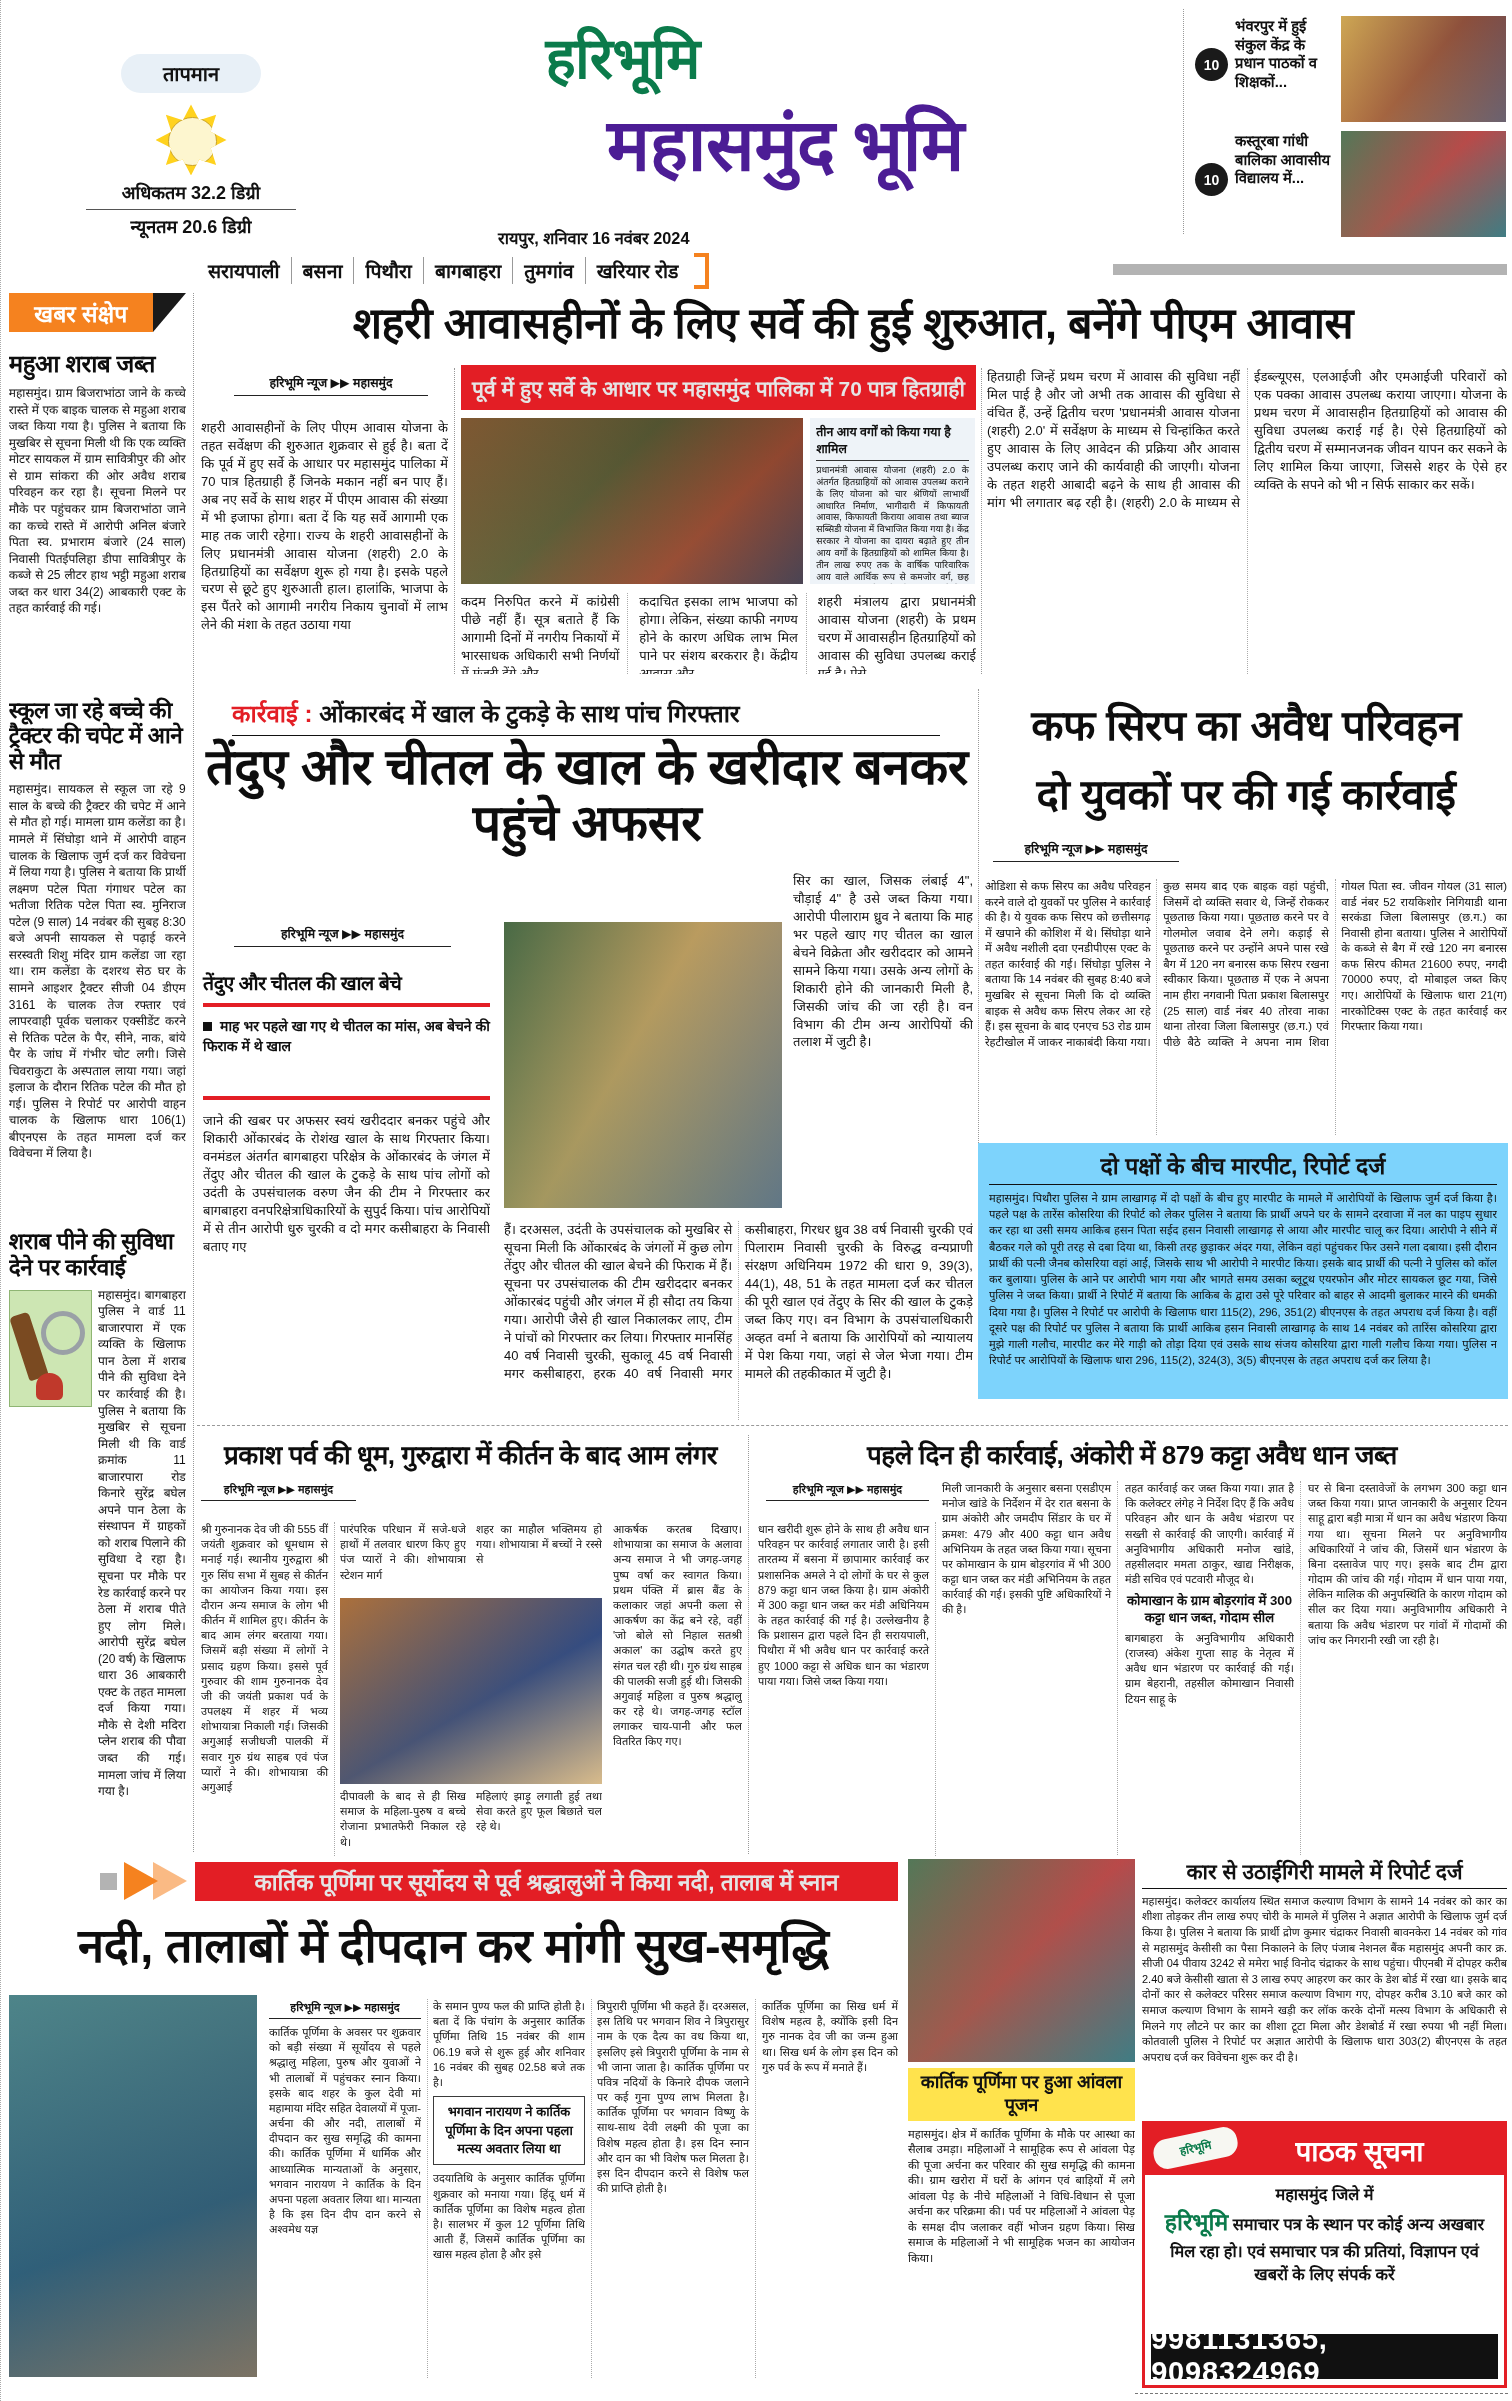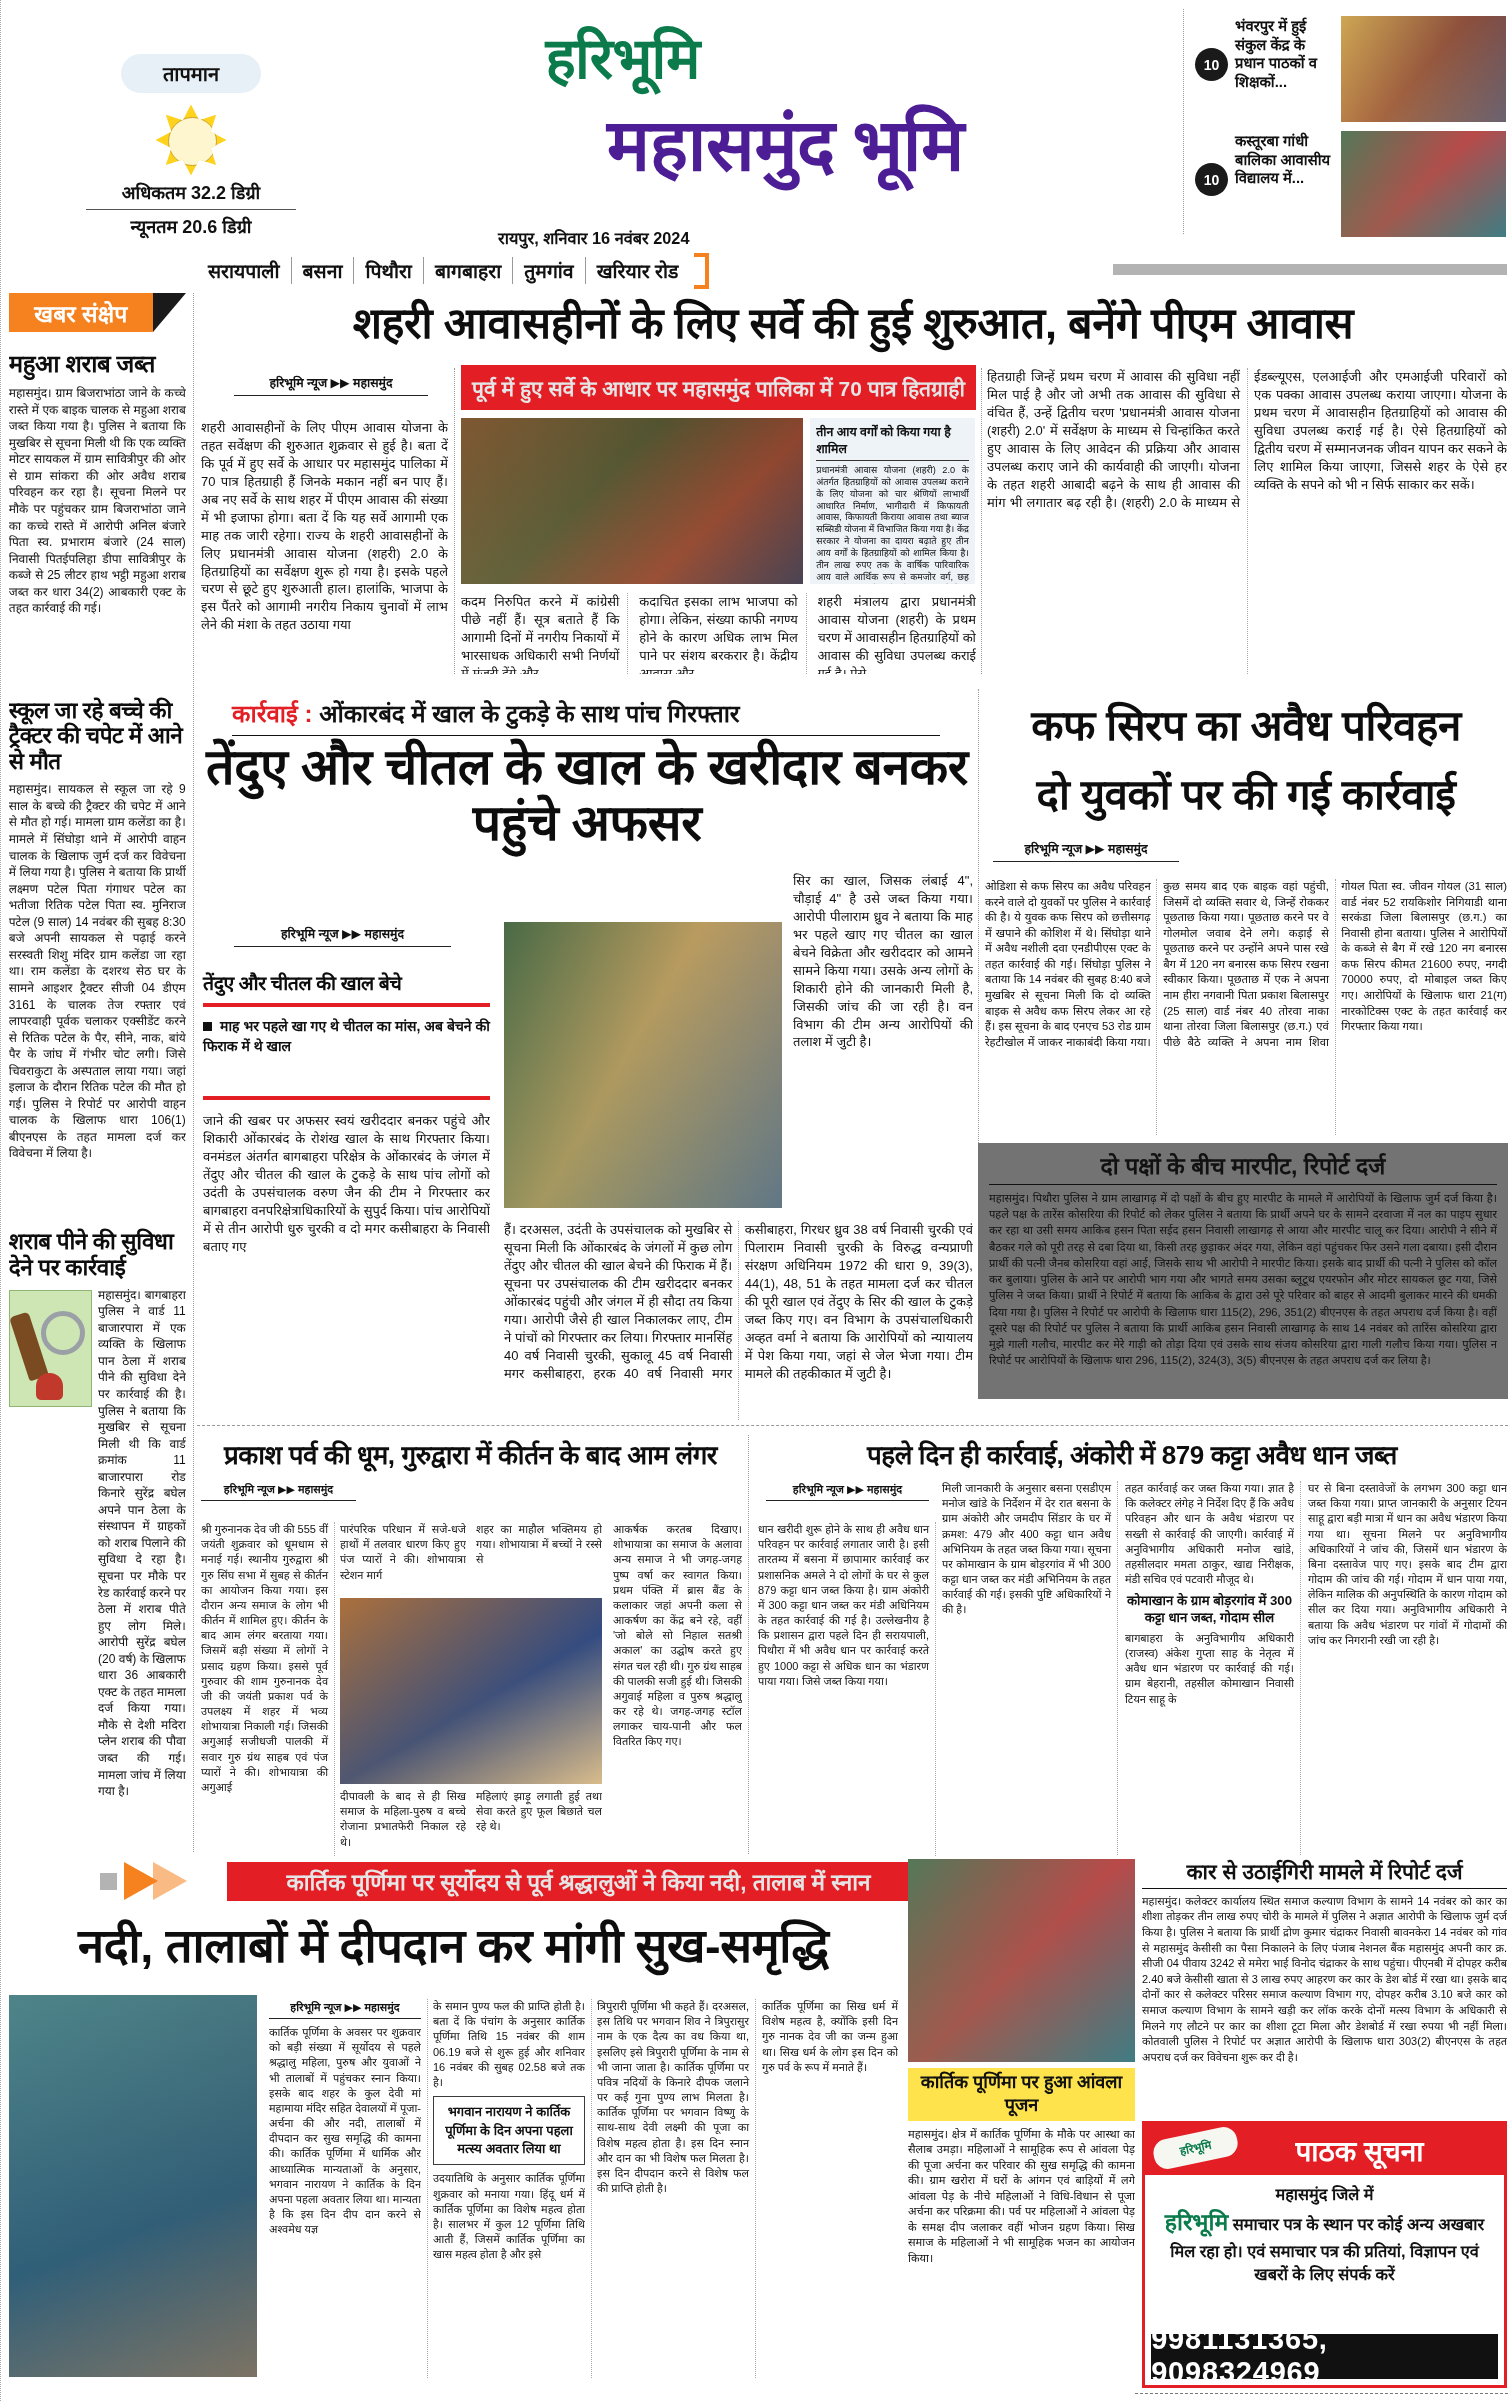--- a/index.html
+++ b/index.html
@@ -143,21 +143,21 @@
   <div class="abs bt" style="left:792px;top:872px;width:180px;height:286px;">सिर का खाल, जिसक लंबाई 4", चौड़ाई 4" है उसे जब्त किया गया। आरोपी पीलाराम ध्रुव ने बताया कि माह भर पहले खाए गए चीतल का खाल बेचने विक्रेता और खरीददार को आमने सामने किया गया। उसके अन्य लोगों के शिकारी होने की जानकारी मिली है, जिसकी जांच की जा रही है। वन विभाग की टीम अन्य आरोपियों की तलाश में जुटी है।</div>
   <div class="abs bt colrule" style="left:503px;top:1221px;width:469px;height:199px;columns:2;column-gap:12.4px;">हैं। दरअसल, उदंती के उपसंचालक को मुखबिर से सूचना मिली कि ओंकारबंद के जंगलों में कुछ लोग तेंदुए और चीतल की खाल बेचने की फिराक में हैं। सूचना पर उपसंचालक की टीम खरीददार बनकर ओंकारबंद पहुंची और जंगल में ही सौदा तय किया गया। आरोपी जैसे ही खाल निकालकर लाए, टीम ने पांचों को गिरफ्तार कर लिया। गिरफ्तार मानसिंह 40 वर्ष निवासी चुरकी, सुकालू 45 वर्ष निवासी मगर कसीबाहरा, हरक 40 वर्ष निवासी मगर कसीबाहरा, गिरधर ध्रुव 38 वर्ष निवासी चुरकी एवं पिलाराम निवासी चुरकी के विरुद्ध वन्यप्राणी संरक्षण अधिनियम 1972 की धारा 9, 39(3), 44(1), 48, 51 के तहत मामला दर्ज कर चीतल की पूरी खाल एवं तेंदुए के सिर की खाल के टुकड़े जब्त किए गए। वन विभाग के उपसंचालधिकारी अव्हत वर्मा ने बताया कि आरोपियों को न्यायालय में पेश किया गया, जहां से जेल भेजा गया। टीम मामले की तहकीकात में जुटी है।</div>
 
   <div class="abs vline" style="left:977px;top:689px;height:710px;"></div>
 
   <div class="abs headline center" style="left:984px;top:693px;width:522px;font-size:42px;line-height:1.55;">कफ सिरप का अवैध परिवहन</div>
   <div class="abs headline center" style="left:984px;top:762px;width:522px;font-size:42px;line-height:1.55;">दो युवकों पर की गई कार्रवाई</div>
   <div class="abs byline" style="left:992px;top:840px;width:186px;">हरिभूमि न्यूज ▶▶ महासमुंद</div>
   <div class="abs bt colrule" style="left:984px;top:879px;width:522px;height:256px;columns:3;column-gap:12.4px;font-size:11.3px;">ओडिशा से कफ सिरप का अवैध परिवहन करने वाले दो युवकों पर पुलिस ने कार्रवाई की है। ये युवक कफ सिरप को छत्तीसगढ़ में खपाने की कोशिश में थे। सिंघोड़ा थाने में अवैध नशीली दवा एनडीपीएस एक्ट के तहत कार्रवाई की गई। सिंघोड़ा पुलिस ने बताया कि 14 नवंबर की सुबह 8:40 बजे मुखबिर से सूचना मिली कि दो व्यक्ति बाइक से अवैध कफ सिरप लेकर आ रहे हैं। इस सूचना के बाद एनएच 53 रोड ग्राम रेहटीखोल में जाकर नाकाबंदी किया गया। कुछ समय बाद एक बाइक वहां पहुंची, जिसमें दो व्यक्ति सवार थे, जिन्हें रोककर पूछताछ किया गया। पूछताछ करने पर वे गोलमोल जवाब देने लगे। कड़ाई से पूछताछ करने पर उन्होंने अपने पास रखे बैग में 120 नग बनारस कफ सिरप रखना स्वीकार किया। पूछताछ में एक ने अपना नाम हीरा नगवानी पिता प्रकाश बिलासपुर (25 साल) वार्ड नंबर 40 तोरवा नाका थाना तोरवा जिला बिलासपुर (छ.ग.) एवं पीछे बैठे व्यक्ति ने अपना नाम शिवा गोयल पिता स्व. जीवन गोयल (31 साल) वार्ड नंबर 52 रायकिशोर निगियाडी थाना सरकंडा जिला बिलासपुर (छ.ग.) का निवासी होना बताया। पुलिस ने आरोपियों के कब्जे से बैग में रखे 120 नग बनारस कफ सिरप कीमत 21600 रुपए, नगदी 70000 रुपए, दो मोबाइल जब्त किए गए। आरोपियों के खिलाफ धारा 21(ग) नारकोटिक्स एक्ट के तहत कार्रवाई कर गिरफ्तार किया गया।</div>
 
-  <div class="abs" style="left:977px;top:1143px;width:530px;height:256px;background:#737373;box-sizing:border-box;padding:6.2px 11px;overflow:hidden;">
+  <div class="abs" style="left:977px;top:1143px;width:530px;height:256px;background:#7dd3fc;box-sizing:border-box;padding:6.2px 11px;overflow:hidden;">
     <div style="font-weight:bold;font-size:23px;text-align:center;border-bottom:1.6px solid #111;padding-bottom:3.1px;margin-bottom:4.7px;">दो पक्षों के बीच मारपीट, रिपोर्ट दर्ज</div>
     <div class="bt" style="font-size:11.2px;line-height:1.45;height:203px;">महासमुंद। पिथौरा पुलिस ने ग्राम लाखागढ़ में दो पक्षों के बीच हुए मारपीट के मामले में आरोपियों के खिलाफ जुर्म दर्ज किया है। पहले पक्ष के तारेंस कोसरिया की रिपोर्ट को लेकर पुलिस ने बताया कि प्रार्थी अपने घर के सामने दरवाजा में नल का पाइप सुधार कर रहा था उसी समय आकिब हसन पिता सईद हसन निवासी लाखागढ़ से आया और मारपीट चालू कर दिया। आरोपी ने सीने में बैठकर गले को पूरी तरह से दबा दिया था, किसी तरह छुड़ाकर अंदर गया, लेकिन वहां पहुंचकर फिर उसने गला दबाया। इसी दौरान प्रार्थी की पत्नी जैनब कोसरिया वहां आई, जिसके साथ भी आरोपी ने मारपीट किया। इसके बाद प्रार्थी की पत्नी ने पुलिस को कॉल कर बुलाया। पुलिस के आने पर आरोपी भाग गया और भागते समय उसका ब्लूटूथ एयरफोन और मोटर सायकल छूट गया, जिसे पुलिस ने जब्त किया। प्रार्थी ने रिपोर्ट में बताया कि आकिब के द्वारा उसे पूरे परिवार को बाहर से आदमी बुलाकर मारने की धमकी दिया गया है। पुलिस ने रिपोर्ट पर आरोपी के खिलाफ धारा 115(2), 296, 351(2) बीएनएस के तहत अपराध दर्ज किया है। वहीं दूसरे पक्ष की रिपोर्ट पर पुलिस ने बताया कि प्रार्थी आकिब हसन निवासी लाखागढ़ के साथ 14 नवंबर को तारिंस कोसरिया द्वारा मुझे गाली गलौच, मारपीट कर मेरे गाड़ी को तोड़ा दिया एवं उसके साथ संजय कोसरिया द्वारा गाली गलौच किया गया। पुलिस न रिपोर्ट पर आरोपियों के खिलाफ धारा 296, 115(2), 324(3), 3(5) बीएनएस के तहत अपराध दर्ज कर लिया है।</div>
   </div>
 
   <div class="abs" style="left:196px;top:1425px;width:1311px;border-top:0.8px dashed #999;"></div>
 
   <div class="abs headline center" style="left:198px;top:1436px;width:543px;font-size:26px;">प्रकाश पर्व की धूम, गुरुद्वारा में कीर्तन के बाद आम लंगर</div>
   <div class="abs byline" style="left:200px;top:1481px;width:155px;font-size:11px;">हरिभूमि न्यूज ▶▶ महासमुंद</div>
   <div class="abs bt" style="left:200px;top:1522px;width:127px;height:334px;font-size:11px;border-right:0.8px dotted #aaa;padding-right:6.2px;">श्री गुरुनानक देव जी की 555 वीं जयंती शुक्रवार को धूमधाम से मनाई गई। स्थानीय गुरुद्वारा श्री गुरु सिंघ सभा में सुबह से कीर्तन का आयोजन किया गया। इस दौरान अन्य समाज के लोग भी कीर्तन में शामिल हुए। कीर्तन के बाद आम लंगर बरताया गया। जिसमें बड़ी संख्या में लोगों ने प्रसाद ग्रहण किया। इससे पूर्व गुरुवार की शाम गुरुनानक देव जी की जयंती प्रकाश पर्व के उपलक्ष्य में शहर में भव्य शोभायात्रा निकाली गई। जिसकी अगुआई सजीधजी पालकी में सवार गुरु ग्रंथ साहब एवं पंज प्यारों ने की। शोभायात्रा की अगुआई</div>
   <div class="abs bt" style="left:339px;top:1522px;width:126px;height:71px;font-size:11px;">पारंपरिक परिधान में सजे-धजे हाथों में तलवार धारण किए हुए पंज प्यारों ने की। शोभायात्रा स्टेशन मार्ग</div>
@@ -176,21 +176,21 @@
   <div class="abs" style="left:1124px;top:1481px;width:169px;height:374px;overflow:hidden;border-right:0.8px dotted #aaa;padding-right:6.2px;">
     <div class="bt" style="font-size:11px;">तहत कार्रवाई कर जब्त किया गया। ज्ञात है कि कलेक्टर लंगेह ने निर्देश दिए हैं कि अवैध परिवहन और धान के अवैध भंडारण पर सख्ती से कार्रवाई की जाएगी। कार्रवाई में अनुविभागीय अधिकारी मनोज खांडे, तहसीलदार ममता ठाकुर, खाद्य निरीक्षक, मंडी सचिव एवं पटवारी मौजूद थे।</div>
     <div class="subhead-bold">कोमाखान के ग्राम बोड़रगांव में 300 कट्टा धान जब्त, गोदाम सील</div>
     <div class="bt" style="font-size:11px;">बागबाहरा के अनुविभागीय अधिकारी (राजस्व) अंकेश गुप्ता साह के नेतृत्व में अवैध धान भंडारण पर कार्रवाई की गई। ग्राम बेहरानी, तहसील कोमाखान निवासी टियन साहू के</div>
   </div>
   <div class="abs bt" style="left:1307px;top:1481px;width:199px;height:374px;font-size:11px;">घर से बिना दस्तावेजों के लगभग 300 कट्टा धान जब्त किया गया। प्राप्त जानकारी के अनुसार टियन साहू द्वारा बड़ी मात्रा में धान का अवैध भंडारण किया गया था। सूचना मिलने पर अनुविभागीय अधिकारियों ने जांच की, जिसमें धान भंडारण के बिना दस्तावेज पाए गए। इसके बाद टीम द्वारा गोदाम की जांच की गई। गोदाम में धान पाया गया, लेकिन मालिक की अनुपस्थिति के कारण गोदाम को सील कर दिया गया। अनुविभागीय अधिकारी ने बताया कि अवैध भंडारण पर गांवों में गोदामों की जांच कर निगरानी रखी जा रही है।</div>
 
   <div class="abs" style="left:99px;top:1873px;width:17px;height:17px;background:#b3b3b3;"></div>
   <div class="abs" style="left:123px;top:1862px;width:0;height:0;border-top:19.4px solid transparent;border-bottom:19.4px solid transparent;border-left:34px solid #f5821f;"></div>
   <div class="abs" style="left:152px;top:1862px;width:0;height:0;border-top:19.4px solid transparent;border-bottom:19.4px solid transparent;border-left:34px solid #f5821f;opacity:.55;"></div>
-  <div class="abs redband" style="left:194px;top:1862px;width:703px;height:39px;font-size:22.5px;margin-left:32px;">कार्तिक पूर्णिमा पर सूर्योदय से पूर्व श्रद्धालुओं ने किया नदी, तालाब में स्नान</div>
+  <div class="abs redband" style="left:194px;top:1862px;width:703px;height:39px;font-size:22.5px;">कार्तिक पूर्णिमा पर सूर्योदय से पूर्व श्रद्धालुओं ने किया नदी, तालाब में स्नान</div>
 
   <div class="abs headline center" style="left:7.8px;top:1912px;width:889px;font-size:47px;">नदी, तालाबों में दीपदान कर मांगी सुख-समृद्धि</div>
 
   <div class="abs photo5" style="left:7.8px;top:1995px;width:248px;height:382px;"></div>
 
   <div class="abs" style="left:268px;top:1999px;width:152px;height:379px;overflow:hidden;border-right:0.8px dotted #aaa;padding-right:6.2px;">
     <div class="byline" style="font-size:11px;margin-bottom:6.2px;">हरिभूमि न्यूज ▶▶ महासमुंद</div>
     <div class="bt" style="font-size:11px;">कार्तिक पूर्णिमा के अवसर पर शुक्रवार को बड़ी संख्या में सूर्योदय से पहले श्रद्धालु महिला, पुरुष और युवाओं ने भी तालाबों में पहुंचकर स्नान किया। इसके बाद शहर के कुल देवी मां महामाया मंदिर सहित देवालयों में पूजा-अर्चना की और नदी, तालाबों में दीपदान कर सुख समृद्धि की कामना की। कार्तिक पूर्णिमा में धार्मिक और आध्यात्मिक मान्यताओं के अनुसार, भगवान नारायण ने कार्तिक के दिन अपना पहला अवतार लिया था। मान्यता है कि इस दिन दीप दान करने से अश्वमेध यज्ञ</div>
   </div>
   <div class="abs" style="left:432px;top:1999px;width:152px;height:379px;overflow:hidden;border-right:0.8px dotted #aaa;padding-right:6.2px;">

